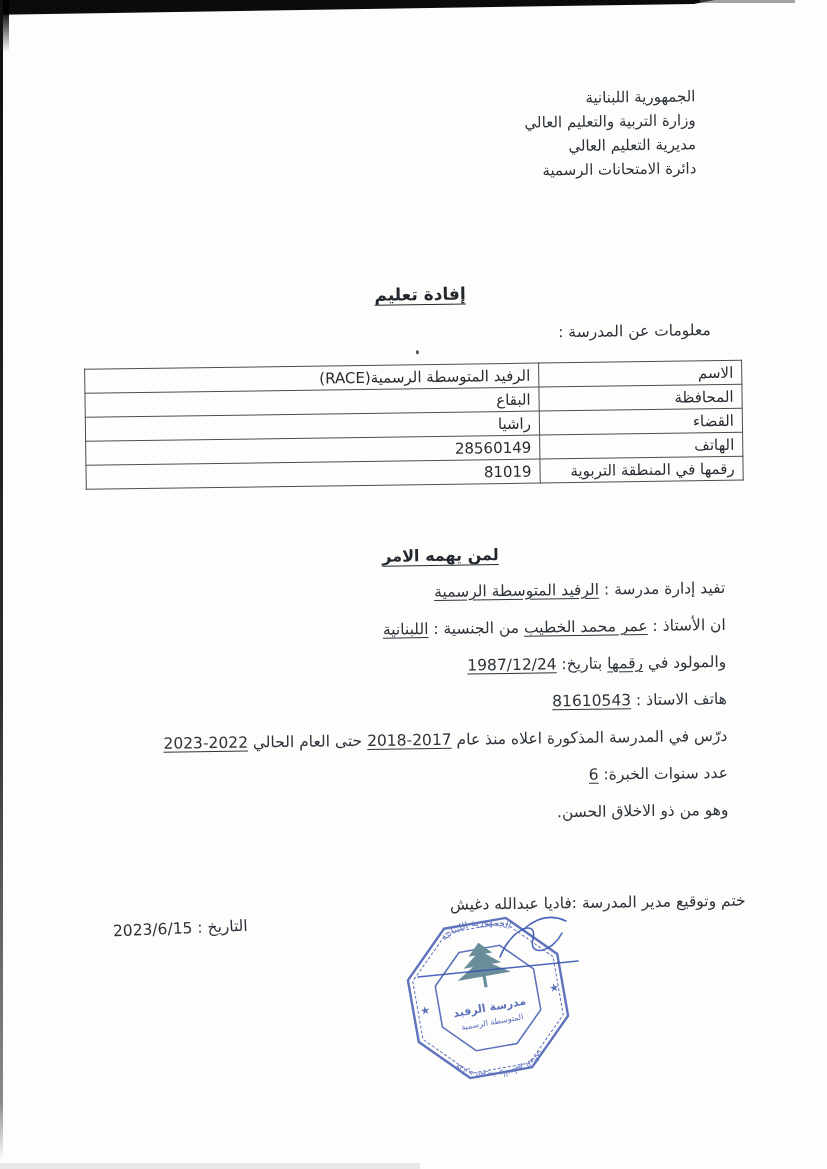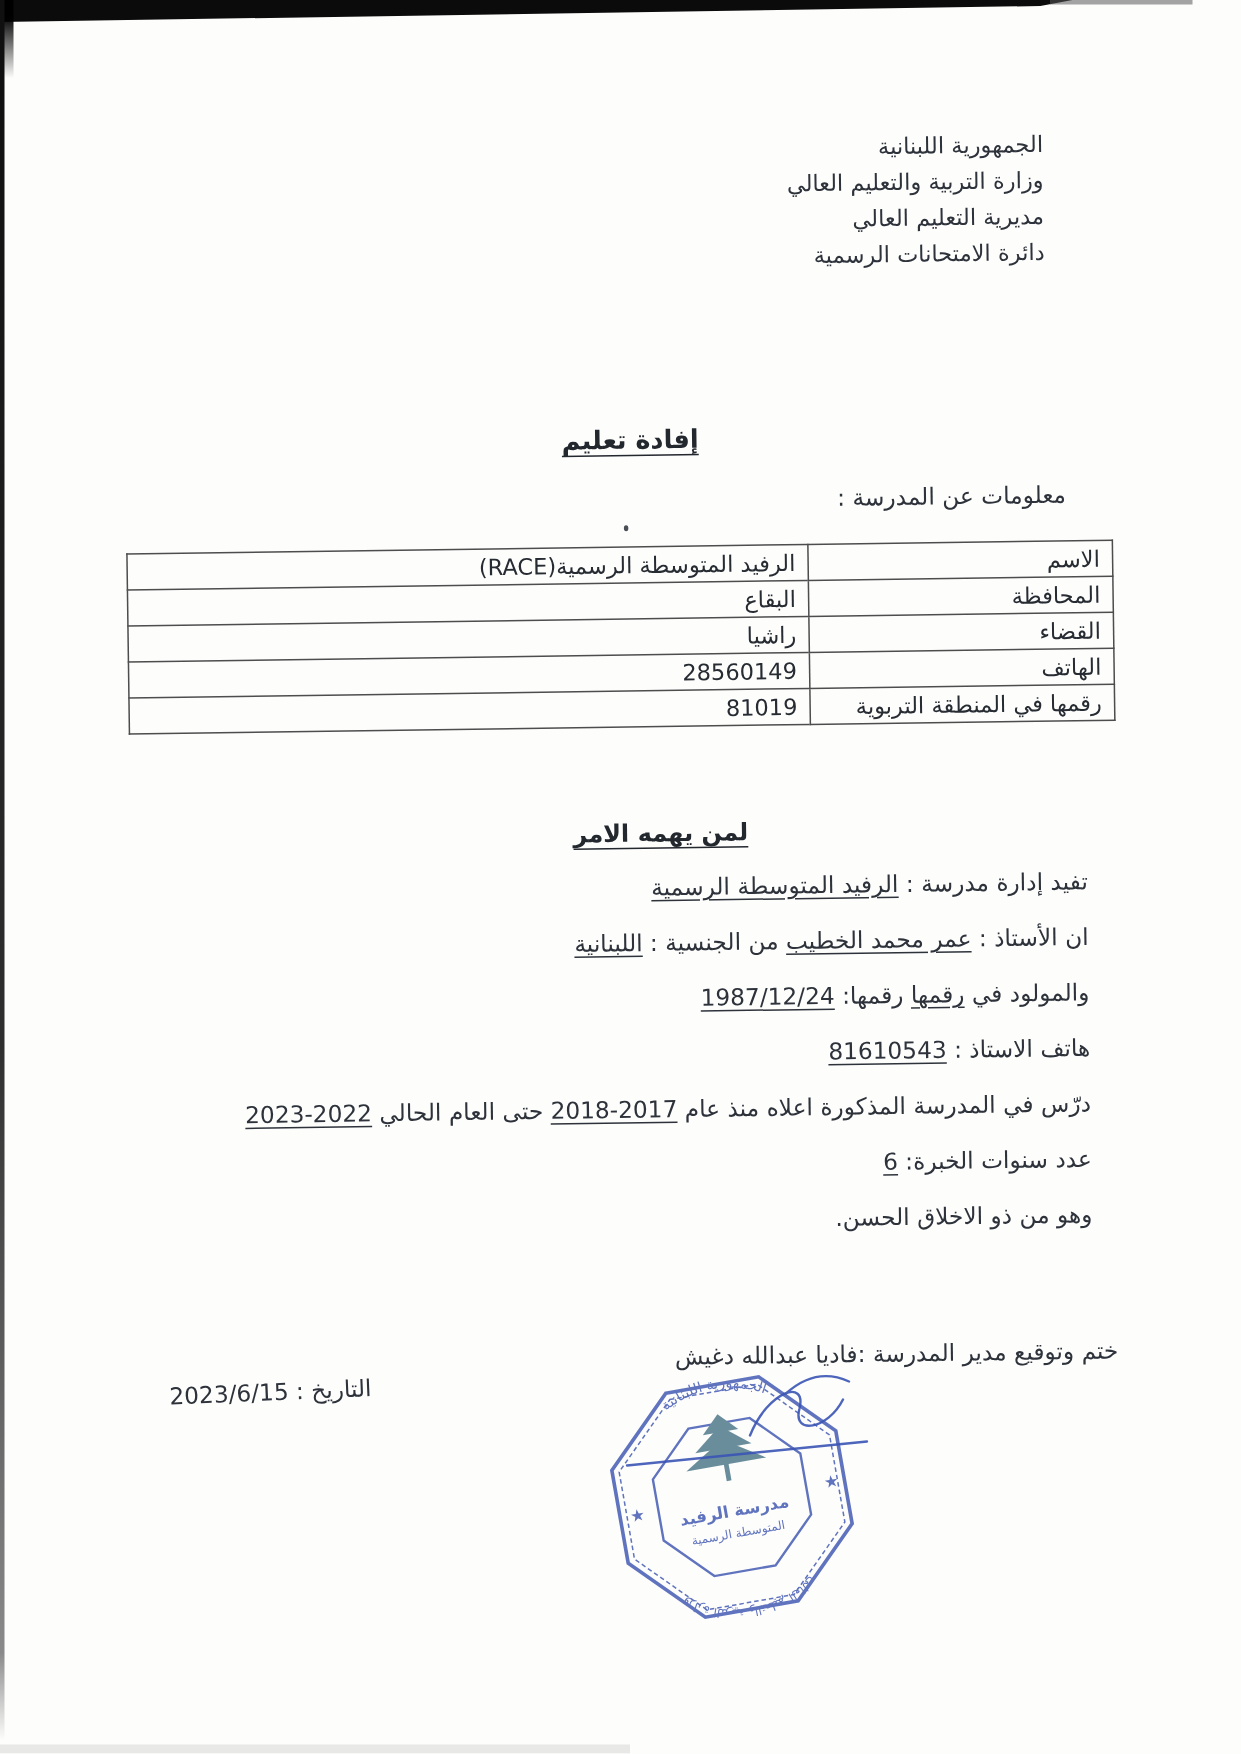--- a/index.html
+++ b/index.html
@@ -108,21 +108,21 @@
     <div class="letter-heading">لمن يهمه الامر</div>
 
     <div class="letter-body">
       <p>
         <span>تفيد إدارة مدرسة : </span><span class="u">الرفيد المتوسطة الرسمية</span>
       </p>
       <p>
         <span>ان الأستاذ : </span><span class="u">عمر محمد الخطيب</span><span>  من الجنسية : </span><span class="u">اللبنانية</span>
       </p>
       <p>
-        <span>والمولود في </span><span class="u">رقمها</span><span> رقمها:  </span><span class="u"><bdo class="num" dir="ltr">1987/12/24</bdo></span>
+        <span>والمولود في </span><span class="u">رقمها</span><span> بتاريخ:  </span><span class="u"><bdo class="num" dir="ltr">1987/12/24</bdo></span>
       </p>
       <p>
         <span>هاتف الاستاذ : </span><span class="u">81610543</span>
       </p>
       <p>
         <span>درّس في المدرسة المذكورة اعلاه منذ عام </span><span class="u"><bdo class="num" dir="ltr">2018-2017</bdo></span><span> حتى العام الحالي </span><span class="u"><bdo class="num" dir="ltr">2023-2022</bdo></span>
       </p>
       <p>
         <span>عدد سنوات الخبرة:  </span><span class="u">6</span>
       </p>

